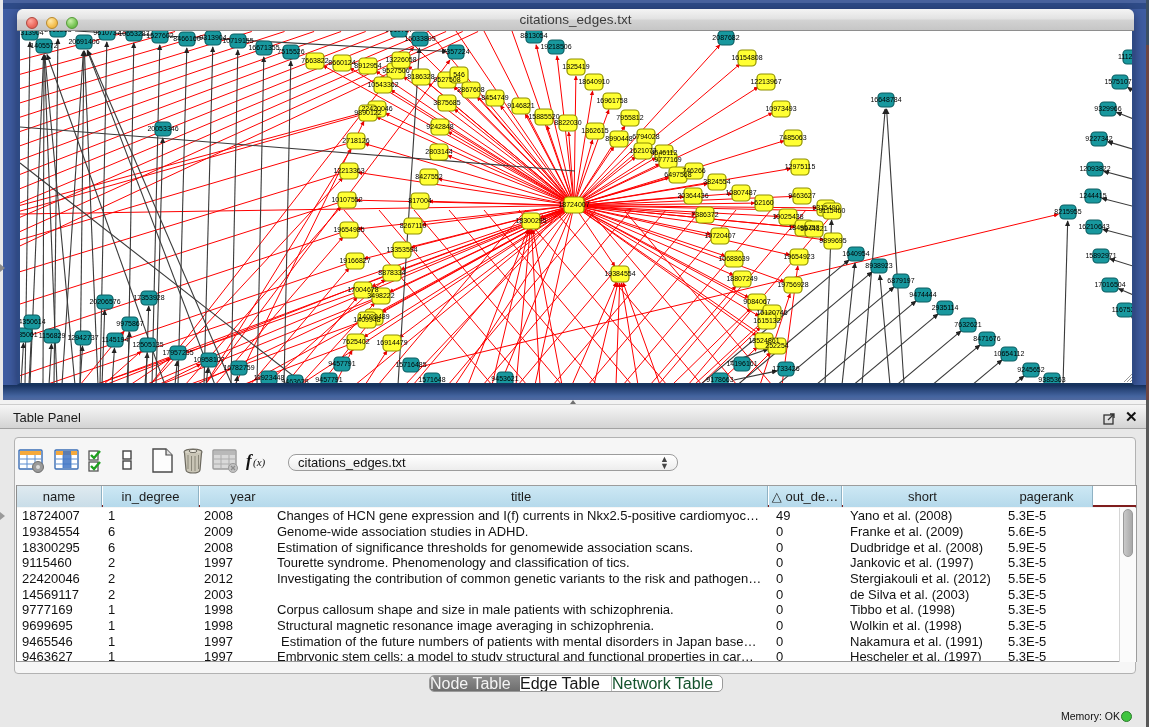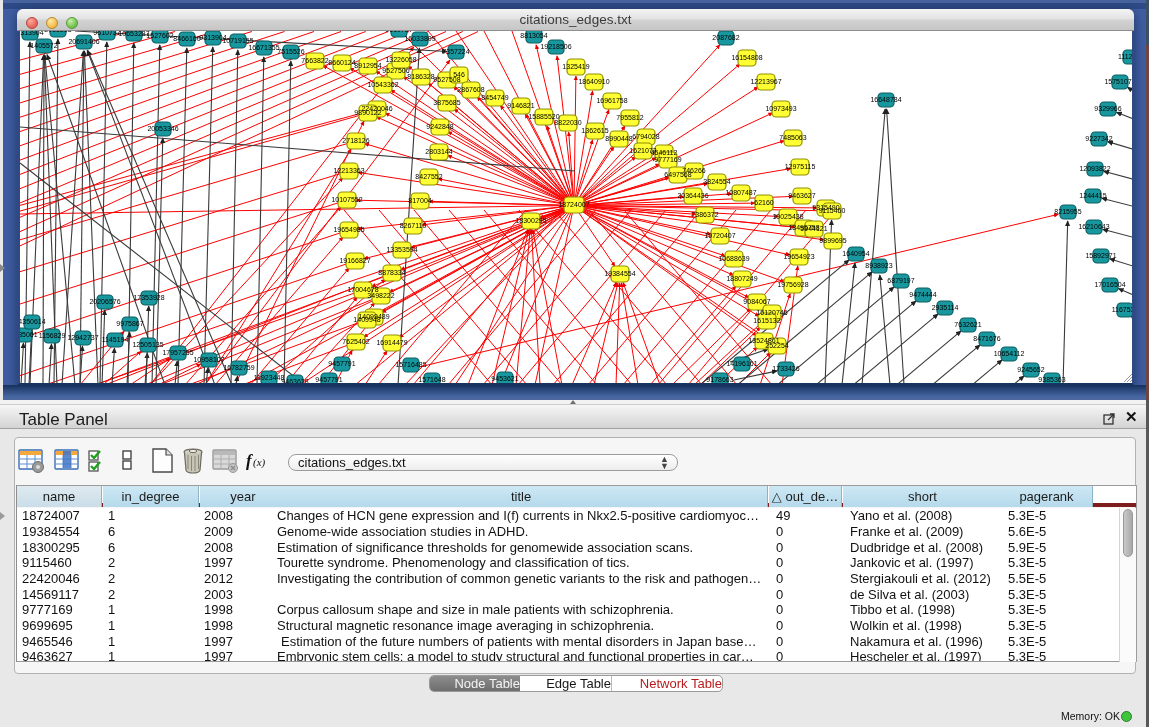--- a/index.html
+++ b/index.html
@@ -14,38 +14,38 @@
 #titlebar .tl{position:absolute;top:8px;width:12px;height:12px;border-radius:50%}
 #titlebar .t1{left:9px;background:radial-gradient(circle at 35% 30%,#ffa89e,#ec6a5e 60%,#d5584e);border:1px solid #b0453c}
 #titlebar .t2{left:29px;background:radial-gradient(circle at 35% 30%,#ffe9a8,#f5bf4f 60%,#e0a33a);border:1px solid #b9892a}
 #titlebar .t3{left:49px;background:radial-gradient(circle at 35% 30%,#c8f0a8,#78c556 60%,#5cab3d);border:1px solid #549b37}
 #titlebar .title{position:absolute;left:0;right:0;top:3px;text-align:center;font-size:13.5px;color:#3a3a3a}
 #graphwrap{position:absolute;left:0;top:22px;width:1112px;height:352px;overflow:hidden;background:#fff}
 #botband{position:absolute;left:3px;top:385px;width:1143px;height:15px;background:linear-gradient(180deg,#16305c 0%,#2c4a7e 35%,#44649f 75%,#50699f 100%)}
 #divider{position:absolute;left:0;top:400px;width:1149px;height:4px;background:#f2f2f2}
 #divider .caret{position:absolute;left:570px;top:0px;width:0;height:0;border-left:3px solid transparent;border-right:3px solid transparent;border-bottom:4px solid #707070}
 #tph{position:absolute;left:0;top:404px;width:1149px;height:25px;background:linear-gradient(180deg,#f6f6f6,#d3d3d3);border-top:1px solid #cdcdcd;border-bottom:1px solid #a2a2a2}
-#tph .t{position:absolute;left:19px;top:5px;font-size:17px;color:#1a1a1a}
+#tph .t{position:absolute;left:13px;top:5px;font-size:13px;color:#1a1a1a}
 #tph .x{position:absolute;left:1125px;top:3px;font-size:15px;font-weight:bold;color:#111}
 #content{position:absolute;left:0;top:429px;width:1149px;height:298px;background:#e8e8e8}
 #box{position:absolute;left:14px;top:437px;width:1122px;height:237px;background:#f6f6f6;border:1px solid #b2b2b2;border-radius:4px}
 #dd{position:absolute;left:288px;top:454px;width:390px;height:17px;background:linear-gradient(180deg,#ffffff,#ededed);border:1px solid #9c9c9c;border-radius:8px;font-size:13px;color:#111;padding-left:9px;line-height:16px}
 #dd .arr{position:absolute;right:8px;top:1px;font-size:9px;color:#444;line-height:7px}
-#thead{position:absolute;left:17px;top:485px;width:1119px;height:22px;background:#fff;border-top:1px solid #9c9c9c;border-bottom:4px solid #7f1d1d}
+#thead{position:absolute;left:17px;top:485px;width:1119px;height:22px;background:#fff;border-top:1px solid #9c9c9c;border-bottom:2px solid #7f1d1d}
 .hc{position:absolute;top:0;height:21px;background:linear-gradient(180deg,#cde8f4 0%,#b5d9eb 100%);border-right:1px solid #8fb2c4;font-size:13px;color:#1c1c1c;text-align:center;line-height:21px}
 #tbody{position:absolute;left:17px;top:508px;width:1119px;height:154px;background:#fff;overflow:hidden;border-bottom:1px solid #9a9a9a}
 .trow{position:absolute;left:0;width:1119px;height:15.7px;font-size:13px;color:#111;white-space:nowrap}
 .trow span{position:absolute;top:0px;line-height:15.7px}
 #sbar{position:absolute;left:1119px;top:508px;width:17px;height:154px;background:#fbfbfb;border-left:1px solid #d5d5d5}
 #sbar .th{position:absolute;left:3px;top:1px;width:10px;height:48px;border-radius:5px;background:linear-gradient(90deg,#c9c9c9,#a8a8a8);border:1px solid #999}
 #tabs{position:absolute;left:429px;top:675px;height:17px;display:flex;border:1px solid #9a9a9a;border-radius:5px;overflow:hidden;background:#fff}
-#tabs div{font-size:13px;line-height:16px;text-align:right}
+#tabs div{font-size:16px;line-height:16px;text-align:left}
 #tabs .sel{width:90px;background:linear-gradient(180deg,#8d8d8d,#6e6e6e);color:#f4f4f4}
 #tabs .n1{width:92px;color:#161616;border-right:1px solid #bbb}
-#tabs .n2{width:110px;color:#b91c1c}
+#tabs .n2{width:110px;color:#14532d}
 #mem{position:absolute;left:1061px;top:710px;font-size:10.5px;color:#111}
 #memdot{position:absolute;left:1121px;top:710.5px;width:11px;height:11px;border-radius:50%;background:#3ec53e;border:1px solid #2c7a2c}
 #dredge{position:absolute;left:1146px;top:400px;width:3px;height:327px;background:#585858}
 </style></head>
 <body>
 <div id="net">
  <div class="topband"></div>
  <div id="win">
   <div id="titlebar">
     <div class="tl t1"></div>
@@ -738,21 +738,21 @@
       <span style="left:759px">0</span>
       <span style="left:833px">Wolkin et al. (1998)</span>
       <span style="left:991px">5.3E‑5</span>
     </div>
 <div class="trow" style="top:125.7px">
       <span style="left:5px">9465546</span>
       <span style="left:91px">1</span>
       <span style="left:187px">1997</span>
       <span style="left:264px">Estimation of the future numbers of patients with mental disorders in Japan base…</span>
       <span style="left:759px">0</span>
-      <span style="left:833px">Nakamura et al. (1996)</span>
+      <span style="left:833px">Nakamura et al. (1991)</span>
       <span style="left:991px">5.3E‑5</span>
     </div>
 <div class="trow" style="top:141.3px">
       <span style="left:5px">9463627</span>
       <span style="left:91px">1</span>
       <span style="left:187px">1997</span>
       <span style="left:260px">Embryonic stem cells: a model to study structural and functional properties in car…</span>
       <span style="left:759px">0</span>
       <span style="left:833px">Hescheler et al. (1997)</span>
       <span style="left:991px">5.3E‑5</span>

